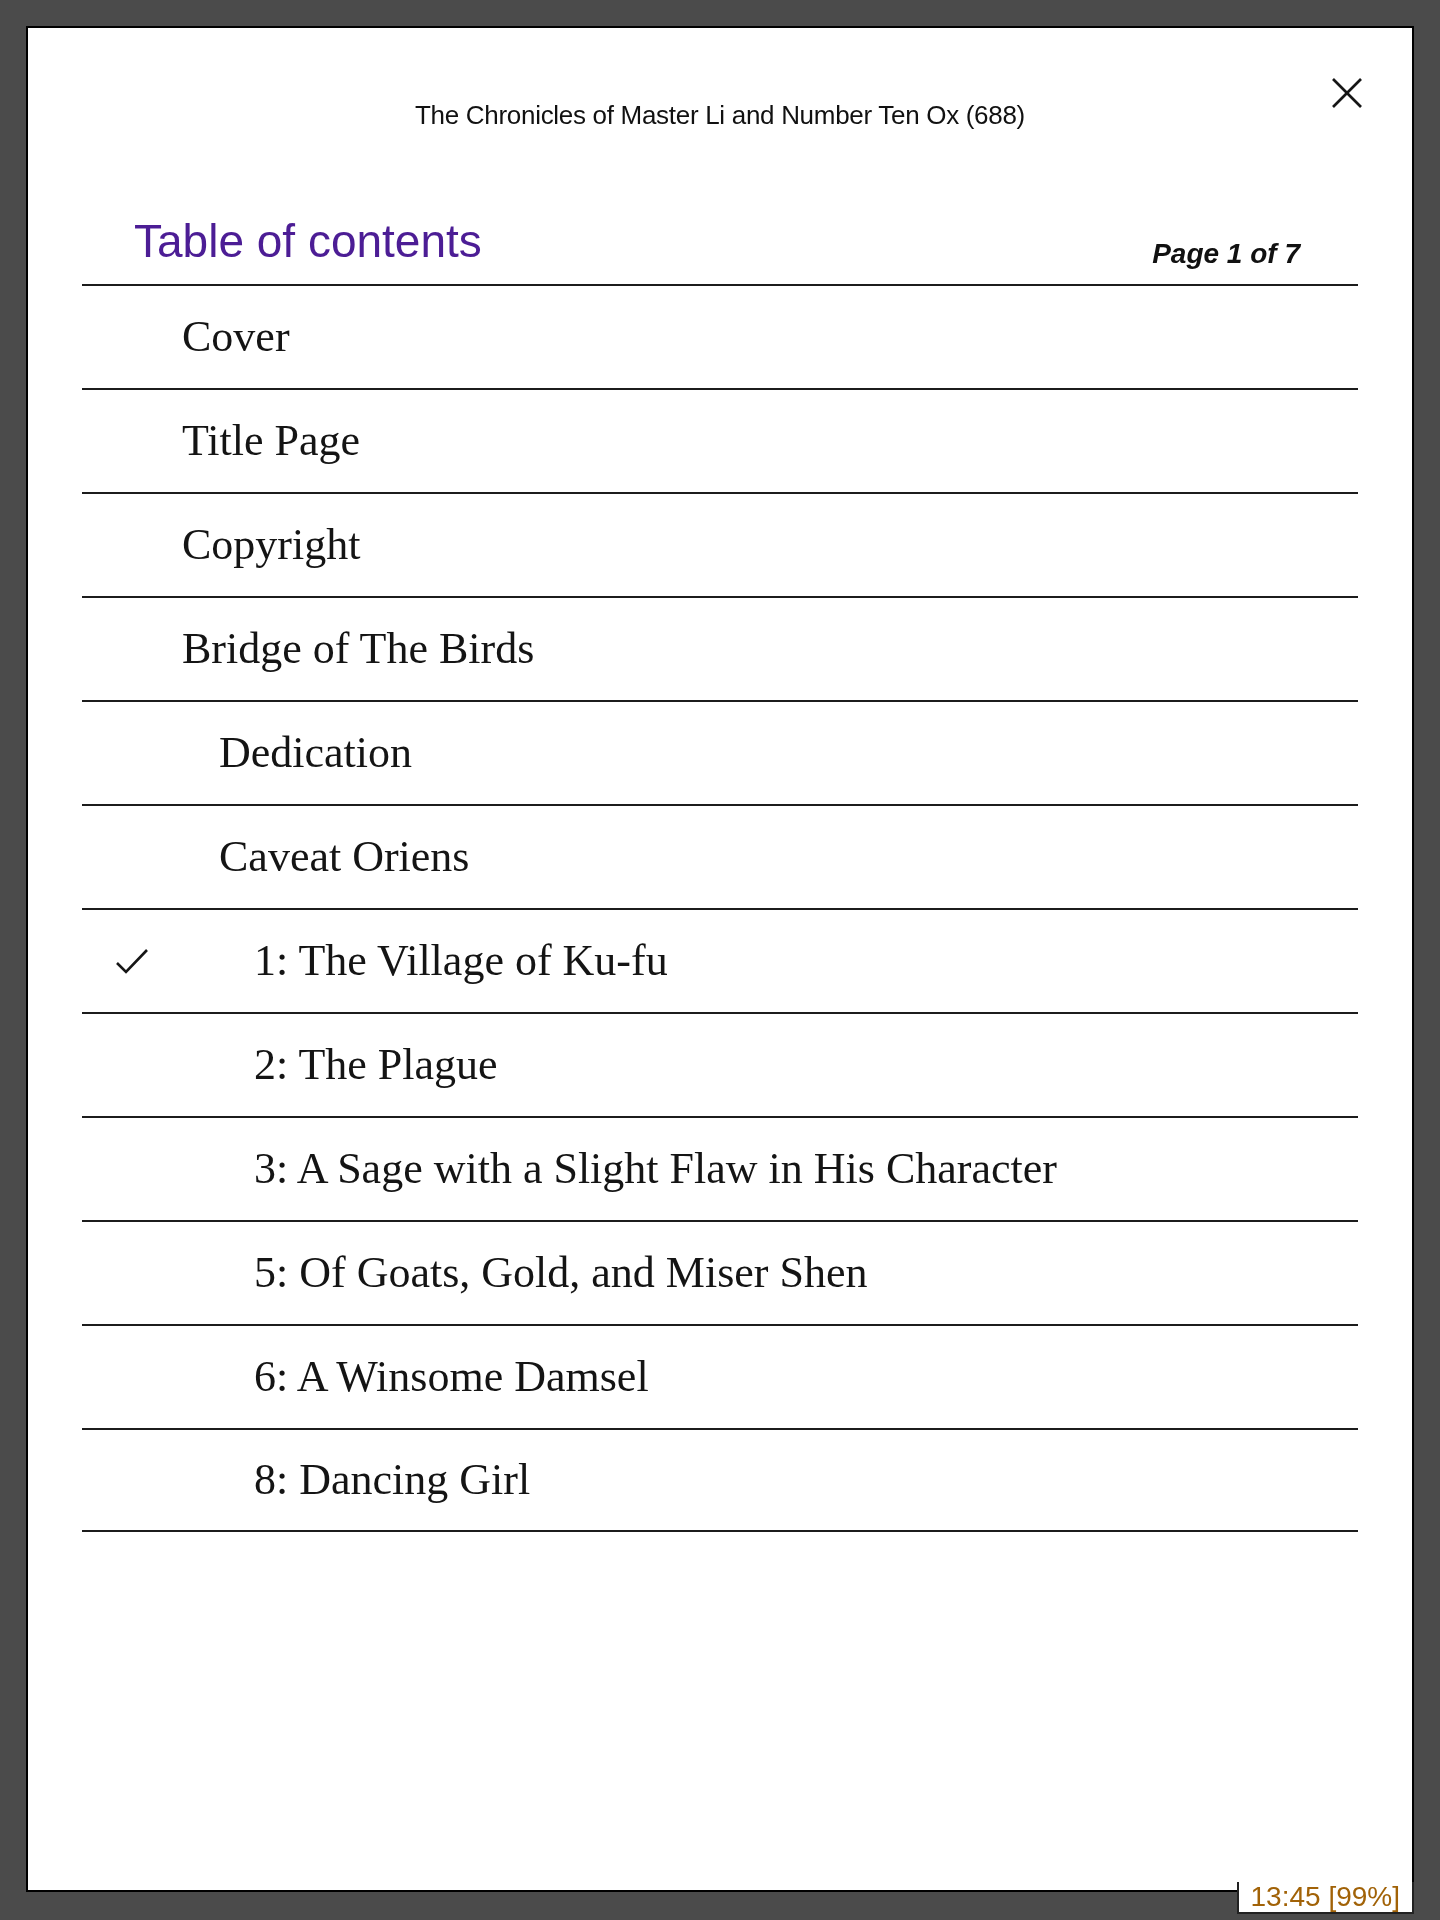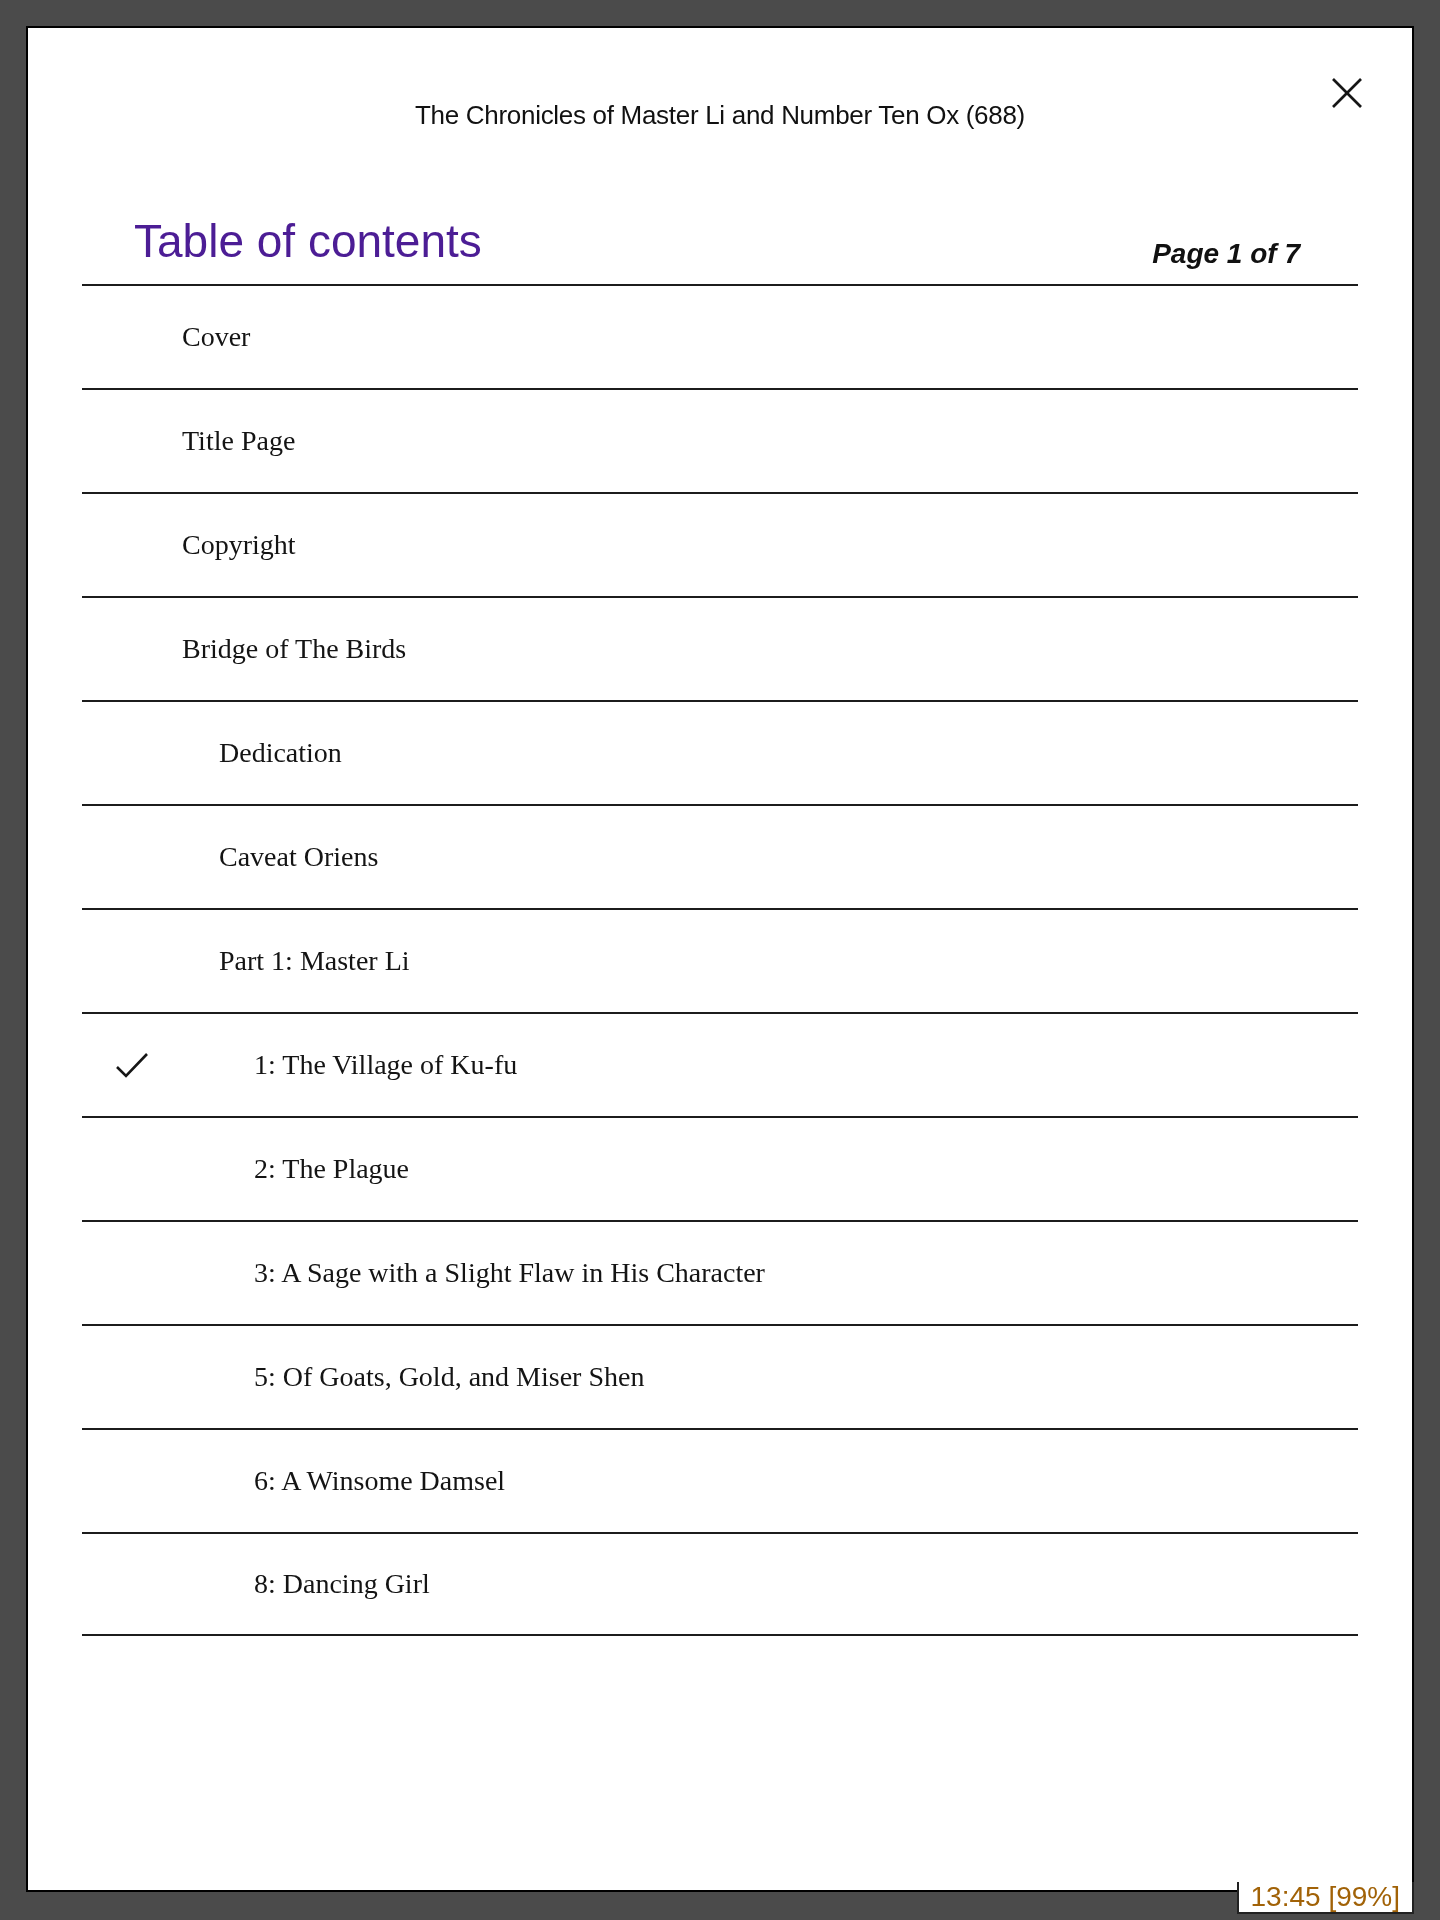--- a/index.html
+++ b/index.html
@@ -30,21 +30,21 @@
     font-size:28px;font-style:italic;font-weight:bold;color:#111111;
   }
   .toc-list{position:absolute;left:54px;right:54px;top:256px;}
   .toc-row{
     height:104px;box-sizing:border-box;border-top:2px solid #1c1c1c;
     display:flex;align-items:center;position:relative;cursor:pointer;
     background:#ffffff;
   }
   .toc-row:last-child{border-bottom:2px solid #1c1c1c;}
   .toc-row .label{
-    font-family:"Liberation Serif",serif;font-size:28px;line-height:1;
+    font-family:"Liberation Serif",serif;font-size:44px;line-height:1;
     color:#141414;white-space:nowrap;
   }
   .lvl1 .label{margin-left:100px;}
   .lvl2 .label{margin-left:137px;}
   .lvl3 .label{margin-left:172px;}
   .check{position:absolute;left:31px;top:50%;transform:translateY(-50%);}
   .status-box{
     position:absolute;right:26px;bottom:6px;height:32px;box-sizing:border-box;
     background:#ffffff;border:2px solid #222222;border-top:none;
     display:flex;align-items:center;padding:0 12px;
@@ -81,23 +81,20 @@
       </div>
       <div class="toc-row lvl1">
         <span class="label">Bridge of The Birds</span>
       </div>
       <div class="toc-row lvl2">
         <span class="label">Dedication</span>
       </div>
       <div class="toc-row lvl2">
         <span class="label">Caveat Oriens</span>
       </div>
-      <div class="toc-row lvl2">
-        <span class="label">Part 1: Master Li</span>
-      </div>
       <div class="toc-row lvl3">
         <svg class="check" width="38" height="36" viewBox="0 0 38 36">
           <polyline points="4,20 13,29 34,7" fill="none" stroke="#161616" stroke-width="2.6"></polyline>
         </svg>
         <span class="label">1: The Village of Ku-fu</span>
       </div>
       <div class="toc-row lvl3">
         <span class="label">2: The Plague</span>
       </div>
       <div class="toc-row lvl3">

